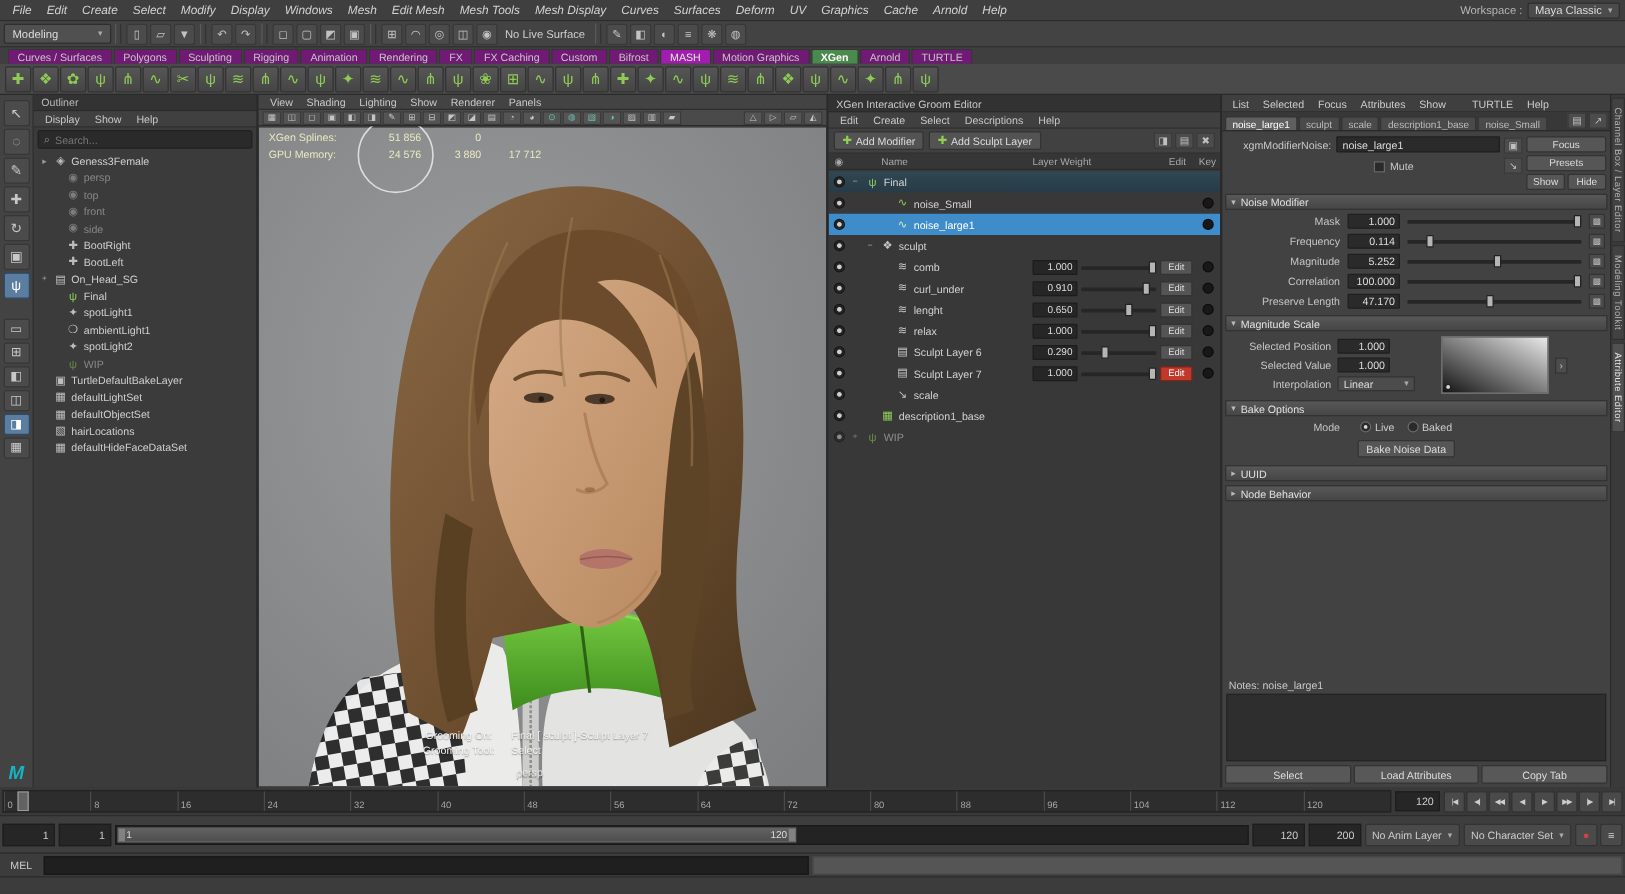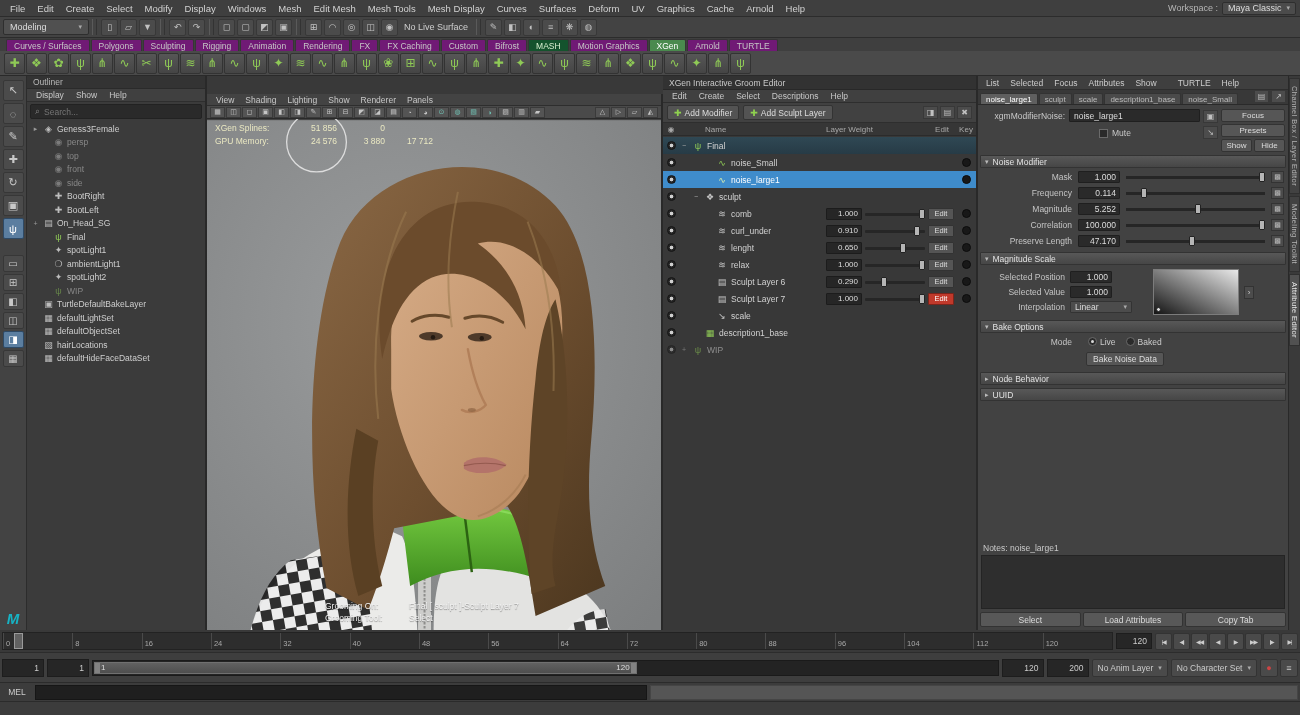--- a/index.html
+++ b/index.html
@@ -2,38 +2,38 @@
 <html><head>
 <meta charset="utf-8">
 <style>
   *{margin:0;padding:0;box-sizing:border-box;user-select:none;}
   html,body{width:1300px;height:715px;overflow:hidden;}
   body{position:relative;background:#393939;font-family:"Liberation Sans","DejaVu Sans",sans-serif;font-size:10px;color:#c8c8c8;}
   input{font-family:inherit;}
 
   
   .menubar{position:absolute;left:0;top:0;width:100%;height:17px;background:#3f3f3f;border-bottom:1px solid #2c2c2c;display:flex;align-items:center;padding:0 4px;font-size:9.5px;}
-  .mb-item{padding:0 6px;color:#d2d2d2;}
+  .mb-item{padding:0 6px;color:#d2d2d2;font-style:italic;}
   .mb-right{margin-left:auto;display:flex;align-items:center;gap:4px;color:#b5b5b5;font-size:9px;}
   .mb-dd{background:#4b4b4b;border:1px solid #2e2e2e;padding:0 5px;height:13px;display:flex;align-items:center;gap:5px;border-radius:2px;color:#ddd;}
   .caret{font-size:7px;color:#aaa;}
 
   
   .statusline{position:absolute;left:0;top:17px;width:100%;height:21px;background:#434343;border-bottom:1px solid #2c2c2c;display:flex;align-items:center;padding:0 3px;}
   .menuset{background:#505050;border:1px solid #2e2e2e;height:16px;display:flex;align-items:center;justify-content:space-between;padding:0 6px;gap:22px;border-radius:2px;font-size:9px;color:#ddd;width:86px;}
   #status-groups{display:flex;align-items:center;}
   .ssep{width:5px;height:16px;border-left:1px solid #5a5a5a;border-right:1px solid #333;margin:0 3px;}
   .sicon{width:17px;height:17px;background:#4b4b4b;border:1px solid #383838;display:flex;align-items:center;justify-content:center;font-size:9px;color:#c2c2c2;margin:0 1px;border-radius:2px;}
   .stext{font-size:9px;color:#cfcfcf;margin:0 5px;}
 
   
   .shelftabs{position:absolute;left:0;top:38px;width:100%;height:13px;background:#3f3f3f;display:flex;align-items:flex-end;padding:0 6px;gap:1px;font-size:8.5px;}
   .shelf-tab{padding:1px 7px 0;color:#c6c6c6;background:#701a75;border:1px solid #353535;border-bottom:none;border-radius:2px 2px 0 0;white-space:nowrap;}
-  .shelf-tab.green{background:#14532d;color:#d8f0d0;}
-  .shelf-tab.active{background:#4a8a4e;color:#fff;}
+  .shelf-tab.green{background:#a21caf;color:#d8f0d0;}
+  .shelf-tab.active{background:#4a8a4e;color:#fff;font-weight:bold;}
   .shelficons{position:absolute;left:0;top:51px;width:100%;height:25px;background:#4a4a4a;border-bottom:1px solid #2a2a2a;display:flex;align-items:center;padding:0 4px;gap:1px;overflow:hidden;}
   .shelf-icon{flex:0 0 21px;width:21px;height:21px;background:linear-gradient(#565656,#454545);border:1px solid #333;border-radius:2px;display:flex;align-items:center;justify-content:center;font-size:12px;color:#8fca56;}
 
   
   .main{position:absolute;left:0;top:76px;width:100%;height:554px;}
 
   .toolbox{position:absolute;left:0;top:0;width:27px;height:100%;background:#434343;border-right:1px solid #2c2c2c;display:flex;flex-direction:column;align-items:center;padding-top:4px;gap:2px;}
   .tbx{width:21px;height:21px;display:flex;align-items:center;justify-content:center;background:#4b4b4b;border:1px solid #373737;border-radius:2px;color:#c8c8c8;font-size:11px;}
   .tbx.small{height:17px;font-size:10px;}
   .tbx.active{background:#5b7ea0;color:#fff;border-color:#2e4a66;}
@@ -46,34 +46,34 @@
   .pmenu{padding:0 5px;color:#c8c8c8;white-space:nowrap;}
   .osearch{height:15px;margin:2px 3px;background:#2a2a2a;border:1px solid #222;border-radius:2px;display:flex;align-items:center;padding:0 4px;gap:4px;flex:0 0 auto;}
   .osearch .mag{color:#888;font-size:9px;}
   .osearch input{flex:1;min-width:0;background:transparent;border:none;outline:none;color:#bbb;font-size:8.5px;}
   .otree{flex:1;overflow:hidden;padding-top:1px;}
   .orow{height:13.5px;display:flex;align-items:center;gap:3px;font-size:8.5px;color:#cfcfcf;white-space:nowrap;}
   .orow.dim{opacity:.5;}
   .oexp{width:9px;color:#999;font-size:7px;text-align:center;flex:0 0 auto;}
   .oicon{width:11px;text-align:center;font-size:9px;color:#bdbdbd;flex:0 0 auto;}
 
-  .viewport{position:absolute;left:207px;top:18px;width:456px;height:100%;background:#444;border-right:2px solid #292929;display:flex;flex-direction:column;}
+  .viewport{position:absolute;left:207px;top:0;width:456px;height:100%;background:#444;border-right:2px solid #292929;display:flex;flex-direction:column;}
   .vmenus{height:12px;background:#434343;display:flex;align-items:center;padding:0 4px;gap:1px;font-size:8.5px;border-bottom:1px solid #2e2e2e;flex:0 0 auto;}
   .vicons{height:13px;background:#4a4a4a;display:flex;align-items:center;gap:1px;padding:0 3px;border-bottom:1px solid #2a2a2a;flex:0 0 auto;}
   .vicon{width:15px;height:11px;background:#545454;border:1px solid #3a3a3a;font-size:7px;color:#c5c5c5;display:flex;align-items:center;justify-content:center;flex:0 0 auto;}
   .vicon.push{margin-left:auto;}
   .vcanvas{position:relative;flex:1;overflow:hidden;}
   .vcanvas svg{position:absolute;inset:0;width:100%;height:100%;display:block;}
   .vstats{position:absolute;left:8px;top:3px;font-size:8.5px;color:#eae8c2;line-height:13px;}
   .vstats .srow{display:flex;}
   .vstats .sl{width:74px;}
   .vstats .sv{width:48px;text-align:right;}
   .vhud{position:absolute;left:118px;bottom:24px;font-size:8.5px;color:#f2f2f2;text-shadow:0 1px 1px rgba(0,0,0,.4);}
   .vhud .hrow{display:flex;line-height:12px;}
-  .vhud .hl{width:84px;}
+  .vhud .hl{width:84px;text-align:center;}
   .vcam{position:absolute;left:206px;bottom:7px;font-size:8.5px;color:#e6e6e6;text-shadow:0 1px 1px rgba(0,0,0,.4);}
 
   .groom{position:absolute;left:663px;top:0;width:315px;height:100%;background:#3e3e3e;border-right:2px solid #292929;display:flex;flex-direction:column;}
   .gtitle{height:14px;background:#323232;display:flex;align-items:center;padding:0 6px;font-size:8.5px;color:#c9c9c9;border-bottom:1px solid #282828;flex:0 0 auto;}
   .gtoolbar{height:20px;background:#414141;display:flex;align-items:center;gap:4px;padding:0 4px;border-bottom:1px solid #2e2e2e;flex:0 0 auto;}
   .gbtn{height:15px;background:#535353;border:1px solid #333;border-radius:2px;display:flex;align-items:center;gap:3px;padding:0 6px;font-size:8.5px;color:#ddd;white-space:nowrap;}
   .gplus{color:#8fd14f;font-weight:bold;font-size:9px;}
   .gticons{margin-left:auto;display:flex;gap:2px;}
   .gticon{width:15px;height:13px;display:flex;align-items:center;justify-content:center;background:#4c4c4c;border:1px solid #383838;font-size:8px;color:#c0c0c0;}
   .ghead{height:13px;background:#363636;display:flex;align-items:center;font-size:8px;color:#a8a8a8;border-bottom:1px solid #2b2b2b;flex:0 0 auto;}
@@ -895,25 +895,25 @@
           </span>
         <span class="aradio">
             <span class="rdot"></span>
             <span>Baked</span>
           </span>
       </div>
       <div class="abakebtn">Bake Noise Data</div>
       <div id="ae-collapsed">
           <div class="asection">
             <span class="acaret">▸</span>
-            <span>Node Behavior</span>
+            <span>UUID</span>
           </div>
           <div class="asection">
             <span class="acaret">▸</span>
-            <span>UUID</span>
+            <span>Node Behavior</span>
           </div>
         </div>
       <div class="anotes">
         <div class="anotes-label">Notes: noise_large1</div>
         <div class="anotes-box"></div>
       </div>
       <div class="afooter" id="ae-footer">
           <div class="afbtn">Select</div>
           <div class="afbtn">Load Attributes</div>
           <div class="afbtn">Copy Tab</div>

